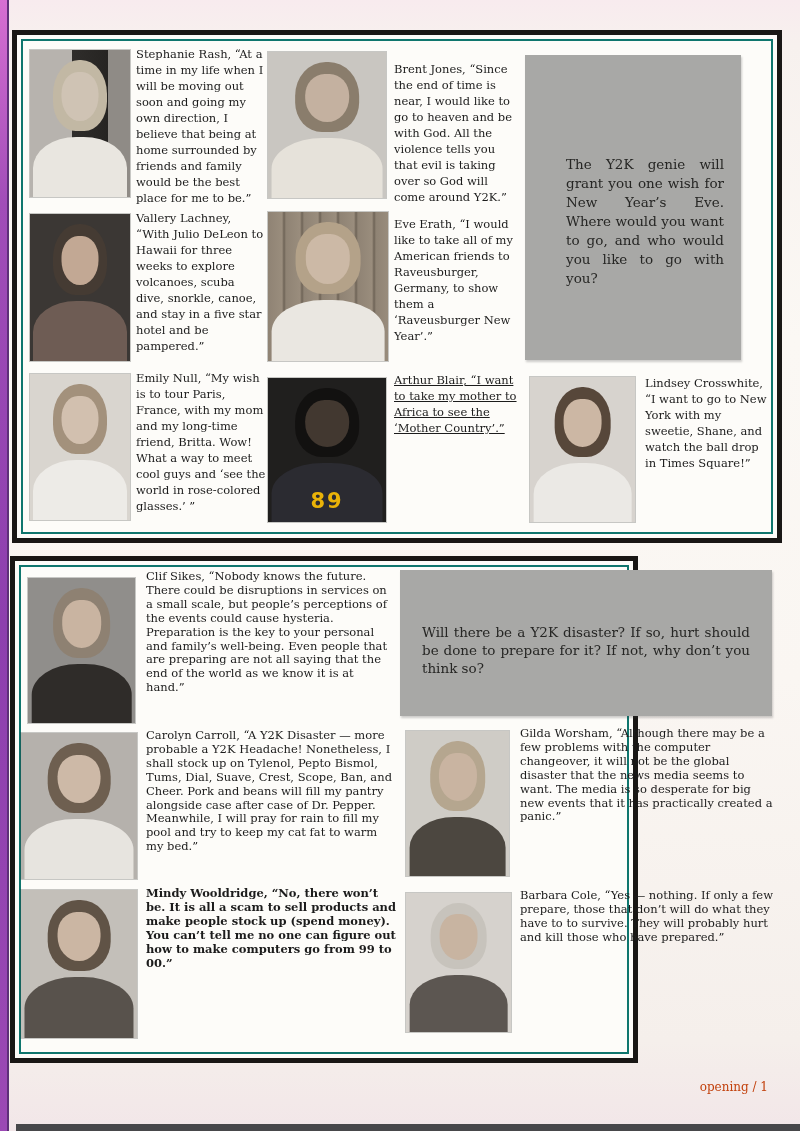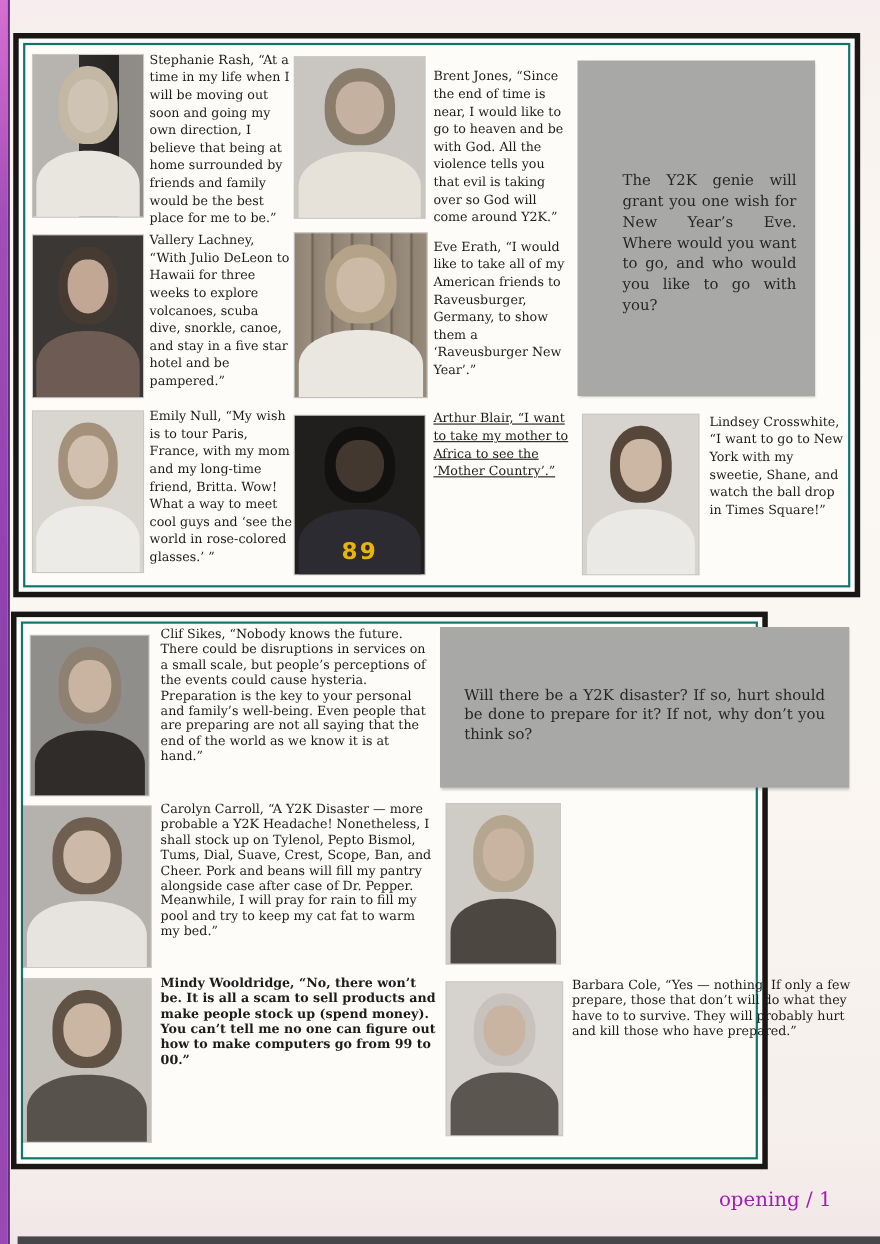--- a/index.html
+++ b/index.html
@@ -41,21 +41,21 @@
   .entry2 { position:absolute; margin:0; font-size:11.5px; line-height:13.9px; }
   .prompt {
     position:absolute; background:#a8a8a6; box-sizing:border-box;
     color:#262624; box-shadow:1px 2px 2px rgba(60,60,60,.25);
   }
   .prompt p { margin:0; text-align:justify; font-size:13.5px; }
   .prompt1 { padding:100px 17px 0 19px; }
   .prompt1 p { line-height:19px;margin-left:22px; }
   .prompt2 { padding:53px 22px 0 22px; }
   .prompt2 p { line-height:18px; }
-  .folio { position:absolute; right:44px; top:1080px; font-size:18px; color:#a21caf; }
+  .folio { position:absolute; right:32px; top:1080px; font-size:12px; color:#c2410c; }
 </style>
 </head>
 <body>
 
 <div class="edge-strip"></div>
 <div class="bottom-bar"></div>
 
 <div class="frame" style="left:12px; top:30px; width:770px; height:513px;">
   <div class="frame-inner">
 
@@ -95,40 +95,41 @@
     <p class="entry" style="left:371px; top:331px; width:128px;text-decoration:underline;">Arthur Blair, “I want to take my mother to Africa to see the ‘Mother Country’.”</p>
 
     <div class="photo" style="left: 507px; top: 336px; width: 105px; height: 145px; background: rgb(215, 211, 206); --hair: #57473a; --skin: #ccb7a4; --fig: #ebe9e5;">
         <span class="hair"></span>
       </div>
     <p class="entry" style="left:622px; top:334px; width:124px;">Lindsey Crosswhite, “I want to go to New York with my sweetie, Shane, and watch the ball drop in Times Square!”</p>
 
   </div>
 </div>
 
-<div class="frame" style="left:10px; top:556px; width:688px; height:507px;">
+<div class="frame" style="left:10px; top:556px; width:628px; height:507px;">
   <div class="frame-inner">
 
     <div class="photo" style="left: 7px; top: 11px; width: 107px; height: 145px; background: rgb(144, 142, 139); --hair: #8e8172; --skin: #c9b4a1; --fig: #2f2c29;">
         <span class="hair"></span>
       </div>
     <p class="entry2" style="left:125px; top:3px; width:248px;">Clif Sikes, “Nobody knows the future. There could be disruptions in services on a small scale, but people’s perceptions of the events could cause hysteria. Preparation is the key to your personal and family’s well-being. Even people that are preparing are not all saying that the end of the world as we know it is at hand.”</p>
 
     <div class="prompt prompt2" style="left:379px; top:3px; width:372px; height:146px;">
       <p>Will there be a Y2K disaster? If so, hurt should be done to prepare for it? If not, why don’t you think so?</p>
     </div>
 
     <div class="photo" style="left: 0px; top: 166px; width: 116px; height: 146px; background: rgb(181, 177, 172); --hair: #6e5f50; --skin: #cdb9a7; --fig: #e7e4df;">
         <span class="hair"></span>
       </div>
     <p class="entry2" style="left:125px; top:162px; width:252px;">Carolyn Carroll, “A Y2K Disaster — more probable a Y2K Headache! Nonetheless, I shall stock up on Tylenol, Pepto Bismol, Tums, Dial, Suave, Crest, Scope, Ban, and Cheer. Pork and beans will fill my pantry alongside case after case of Dr. Pepper. Meanwhile, I will pray for rain to fill my pool and try to keep my cat fat to warm my bed.”</p>
 
     <div class="photo" style="left: 385px; top: 164px; width: 103px; height: 145px; background: rgb(207, 204, 198); --hair: #b5a68f; --skin: #c9b4a1; --fig: #4c4740;">
         <span class="hair"></span>
       </div>
+    <p class="entry2" style="left:499px; top:160px; width:258px;">Gilda Worsham, “Although there may be a few problems with the computer changeover, it will not be the global disaster that the news media seems to want. The media is so desperate for big new events that it has practically created a panic.”</p>
 
     <div class="photo" style="left: 0px; top: 323px; width: 116px; height: 148px; background: rgb(195, 191, 185); --hair: #605346; --skin: #cbb6a3; --fig: #58524c;">
         <span class="hair"></span>
       </div>
     <p class="entry2" style="left:125px; top:320px; width:252px;font-weight:bold;">Mindy Wooldridge, “No, there won’t be. It is all a scam to sell products and make people stock up (spend money). You can’t tell me no one can figure out how to make computers go from 99 to 00.”</p>
 
     <div class="photo" style="left: 385px; top: 326px; width: 105px; height: 139px; background: rgb(214, 210, 205); --hair: #c7c3bc; --skin: #c8b4a1; --fig: #5c5651;">
         <span class="hair"></span>
       </div>
     <p class="entry2" style="left:499px; top:322px; width:258px;">Barbara Cole, “Yes — nothing. If only a few prepare, those that don’t will do what they have to to survive. They will probably hurt and kill those who have prepared.”</p>

